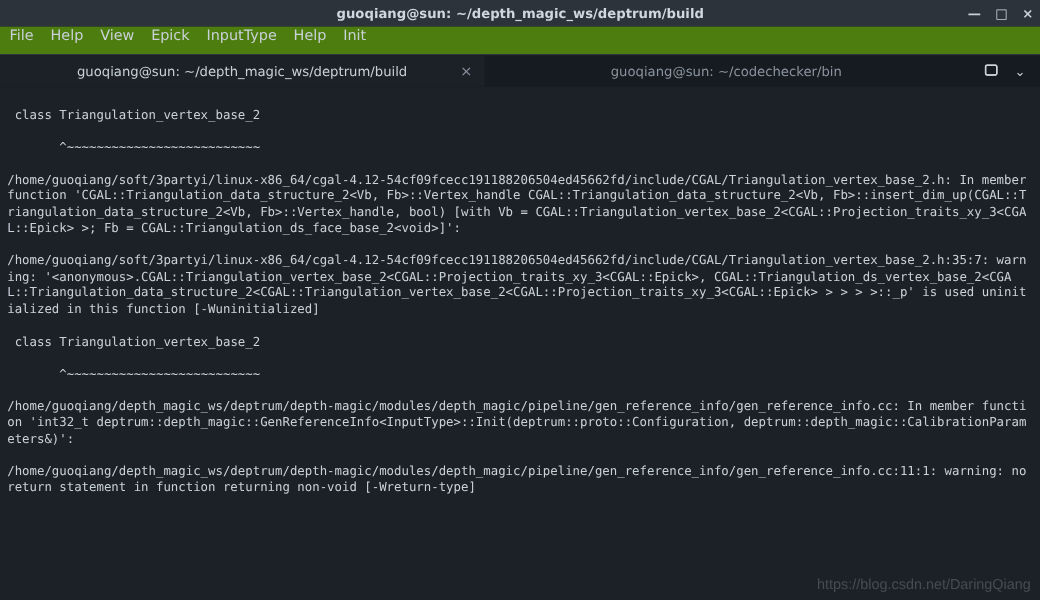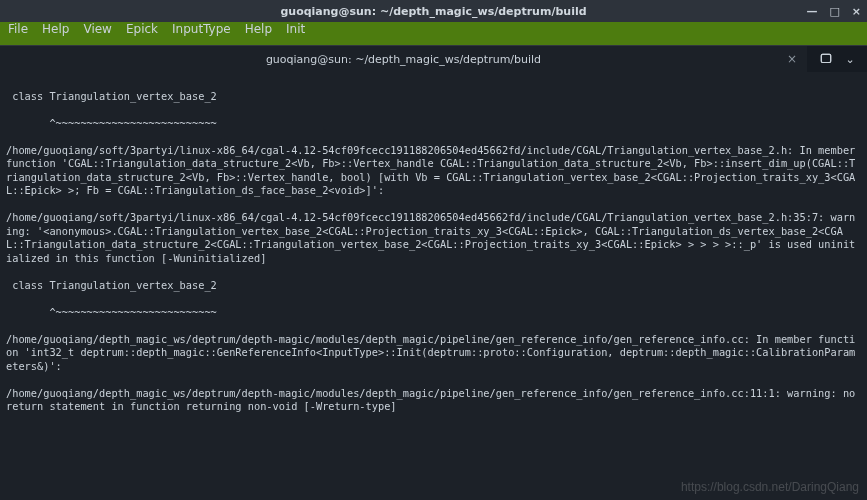--- a/index.html
+++ b/index.html
@@ -100,20 +100,23 @@
   <span>InputType</span>
   <span>Help</span>
   <span>Init</span>
 </div>
 
 <div class="tabbar">
   <div class="tab active">
     <span>guoqiang@sun: ~/depth_magic_ws/deptrum/build</span>
     <span class="close">×</span>
   </div>
+  <div class="tab">
+    <span>guoqiang@sun: ~/codechecker/bin</span>
+  </div>
   <div class="tab-right">
     <span>
       <svg width="14" height="14" viewBox="0 0 24 24" fill="none" stroke="#c9d1d9" stroke-width="2">
           <rect x="4" y="4" width="16" height="14" rx="2"></rect>
           <rect x="8" y="8" width="16" height="14" rx="2" transform="translate(-4,-4)"></rect>
         </svg>
     </span>
     <span>⌄</span>
   </div>
 </div>

